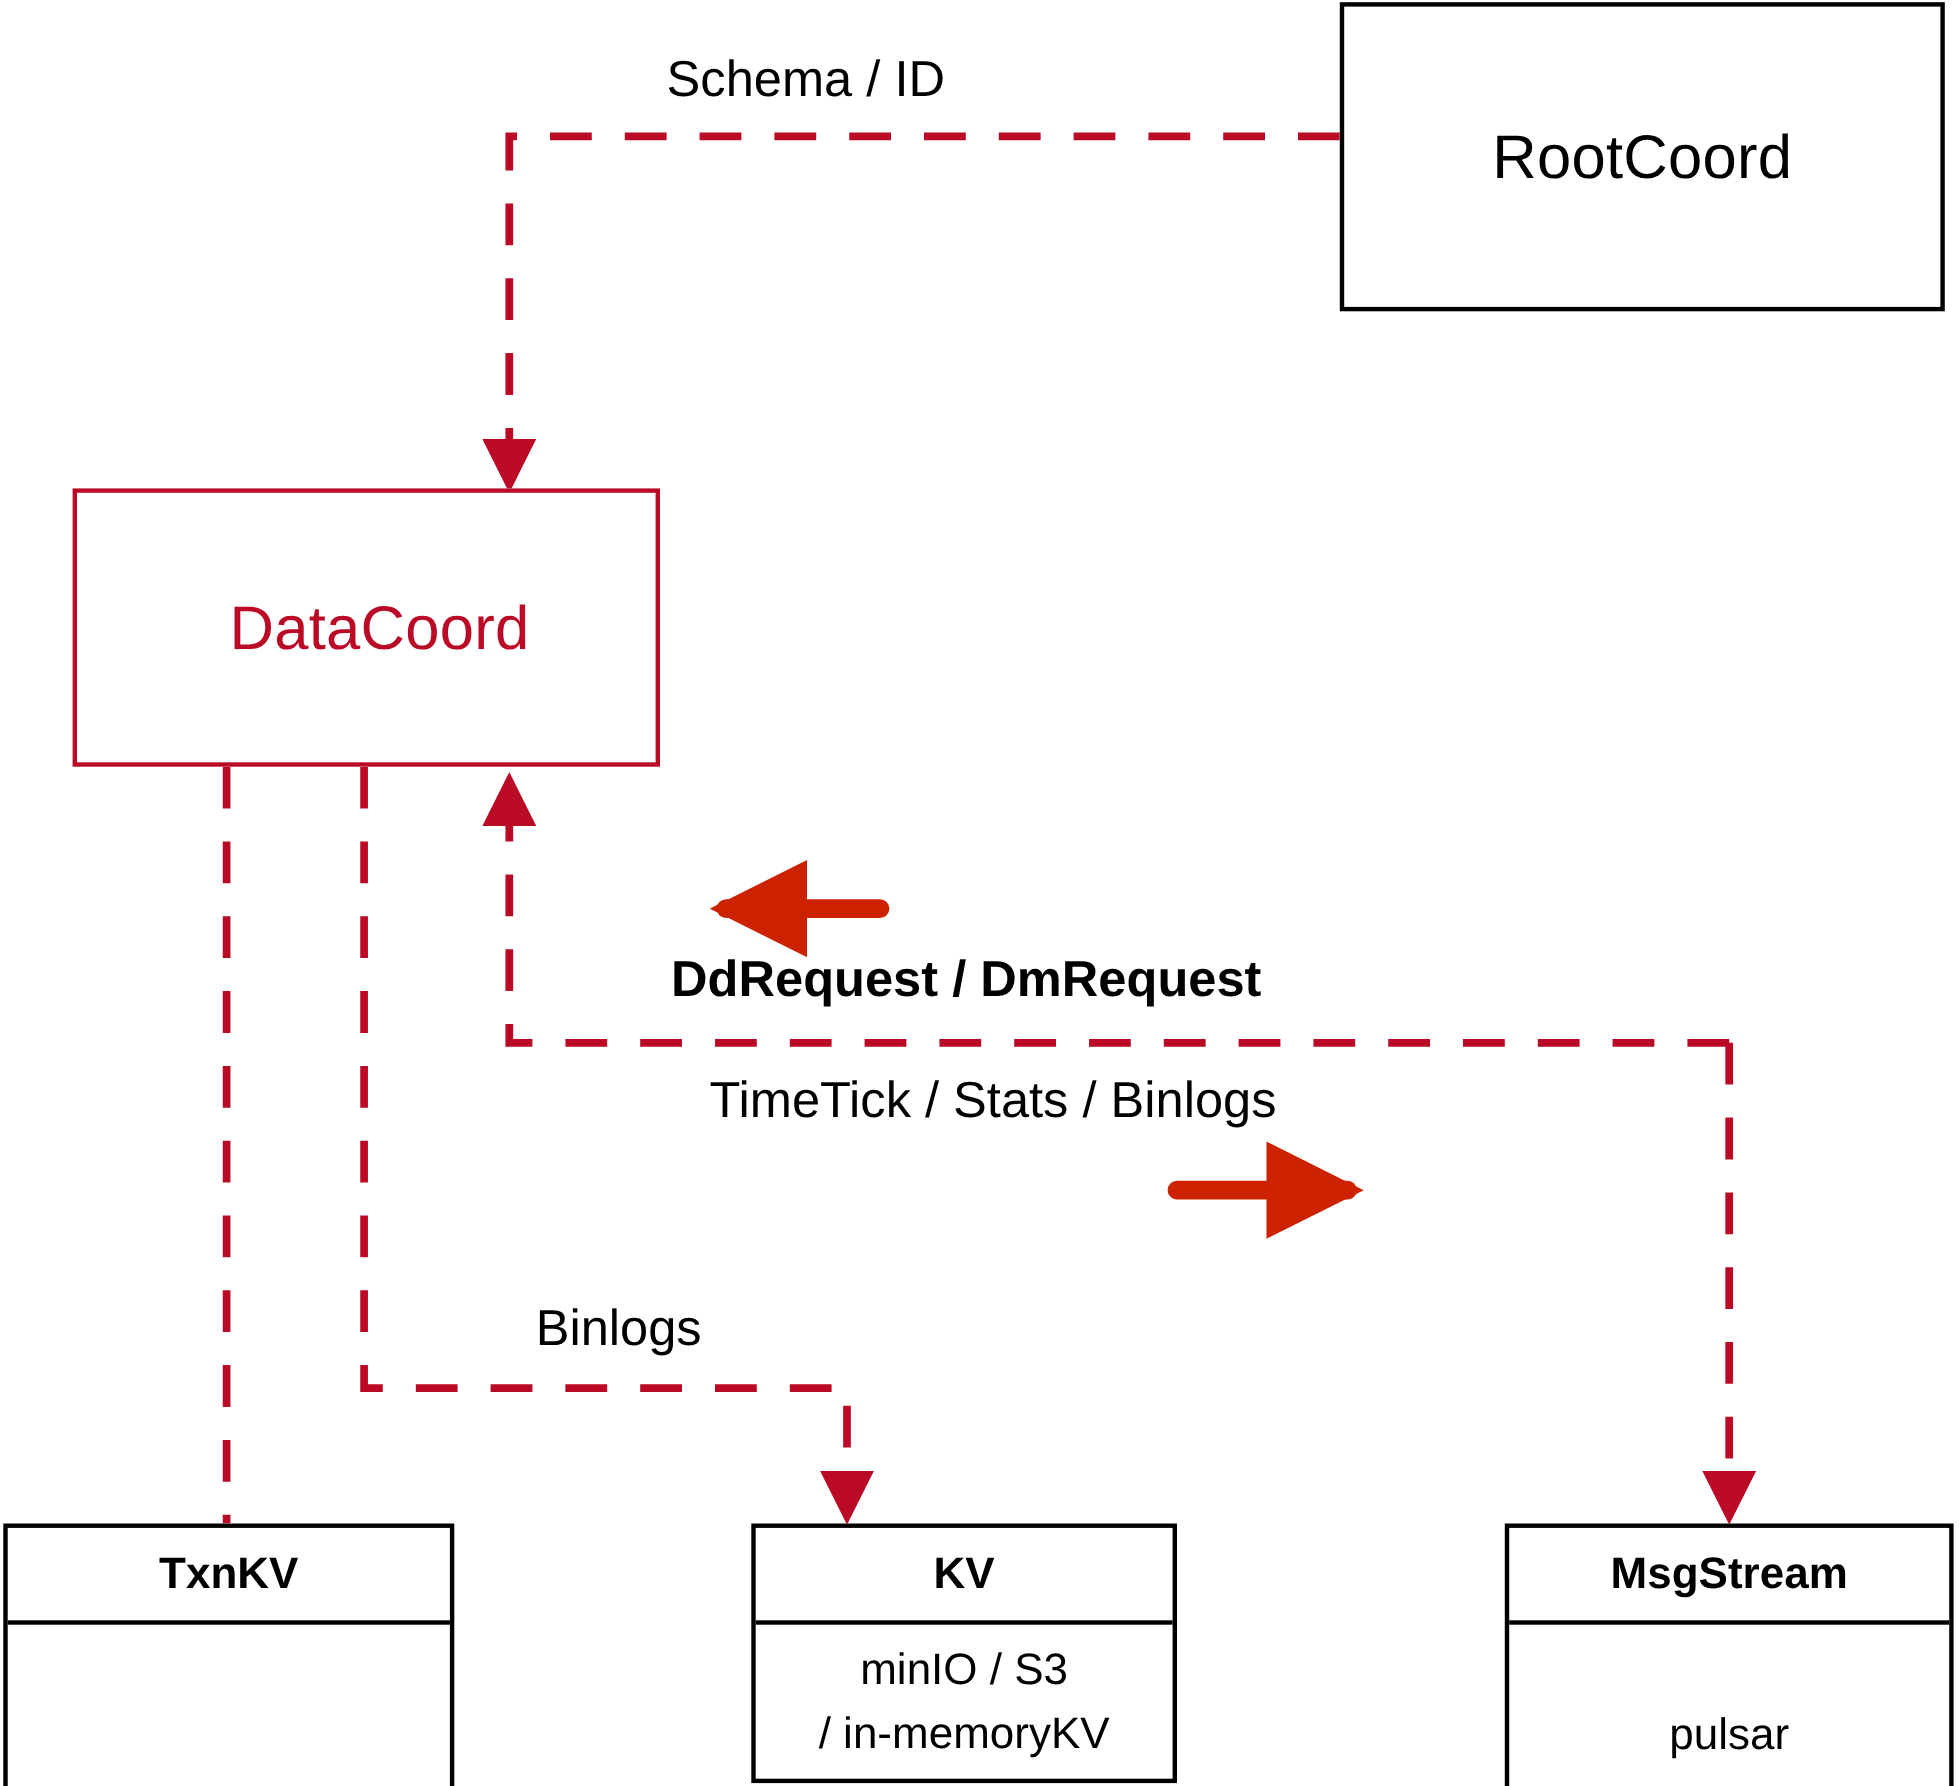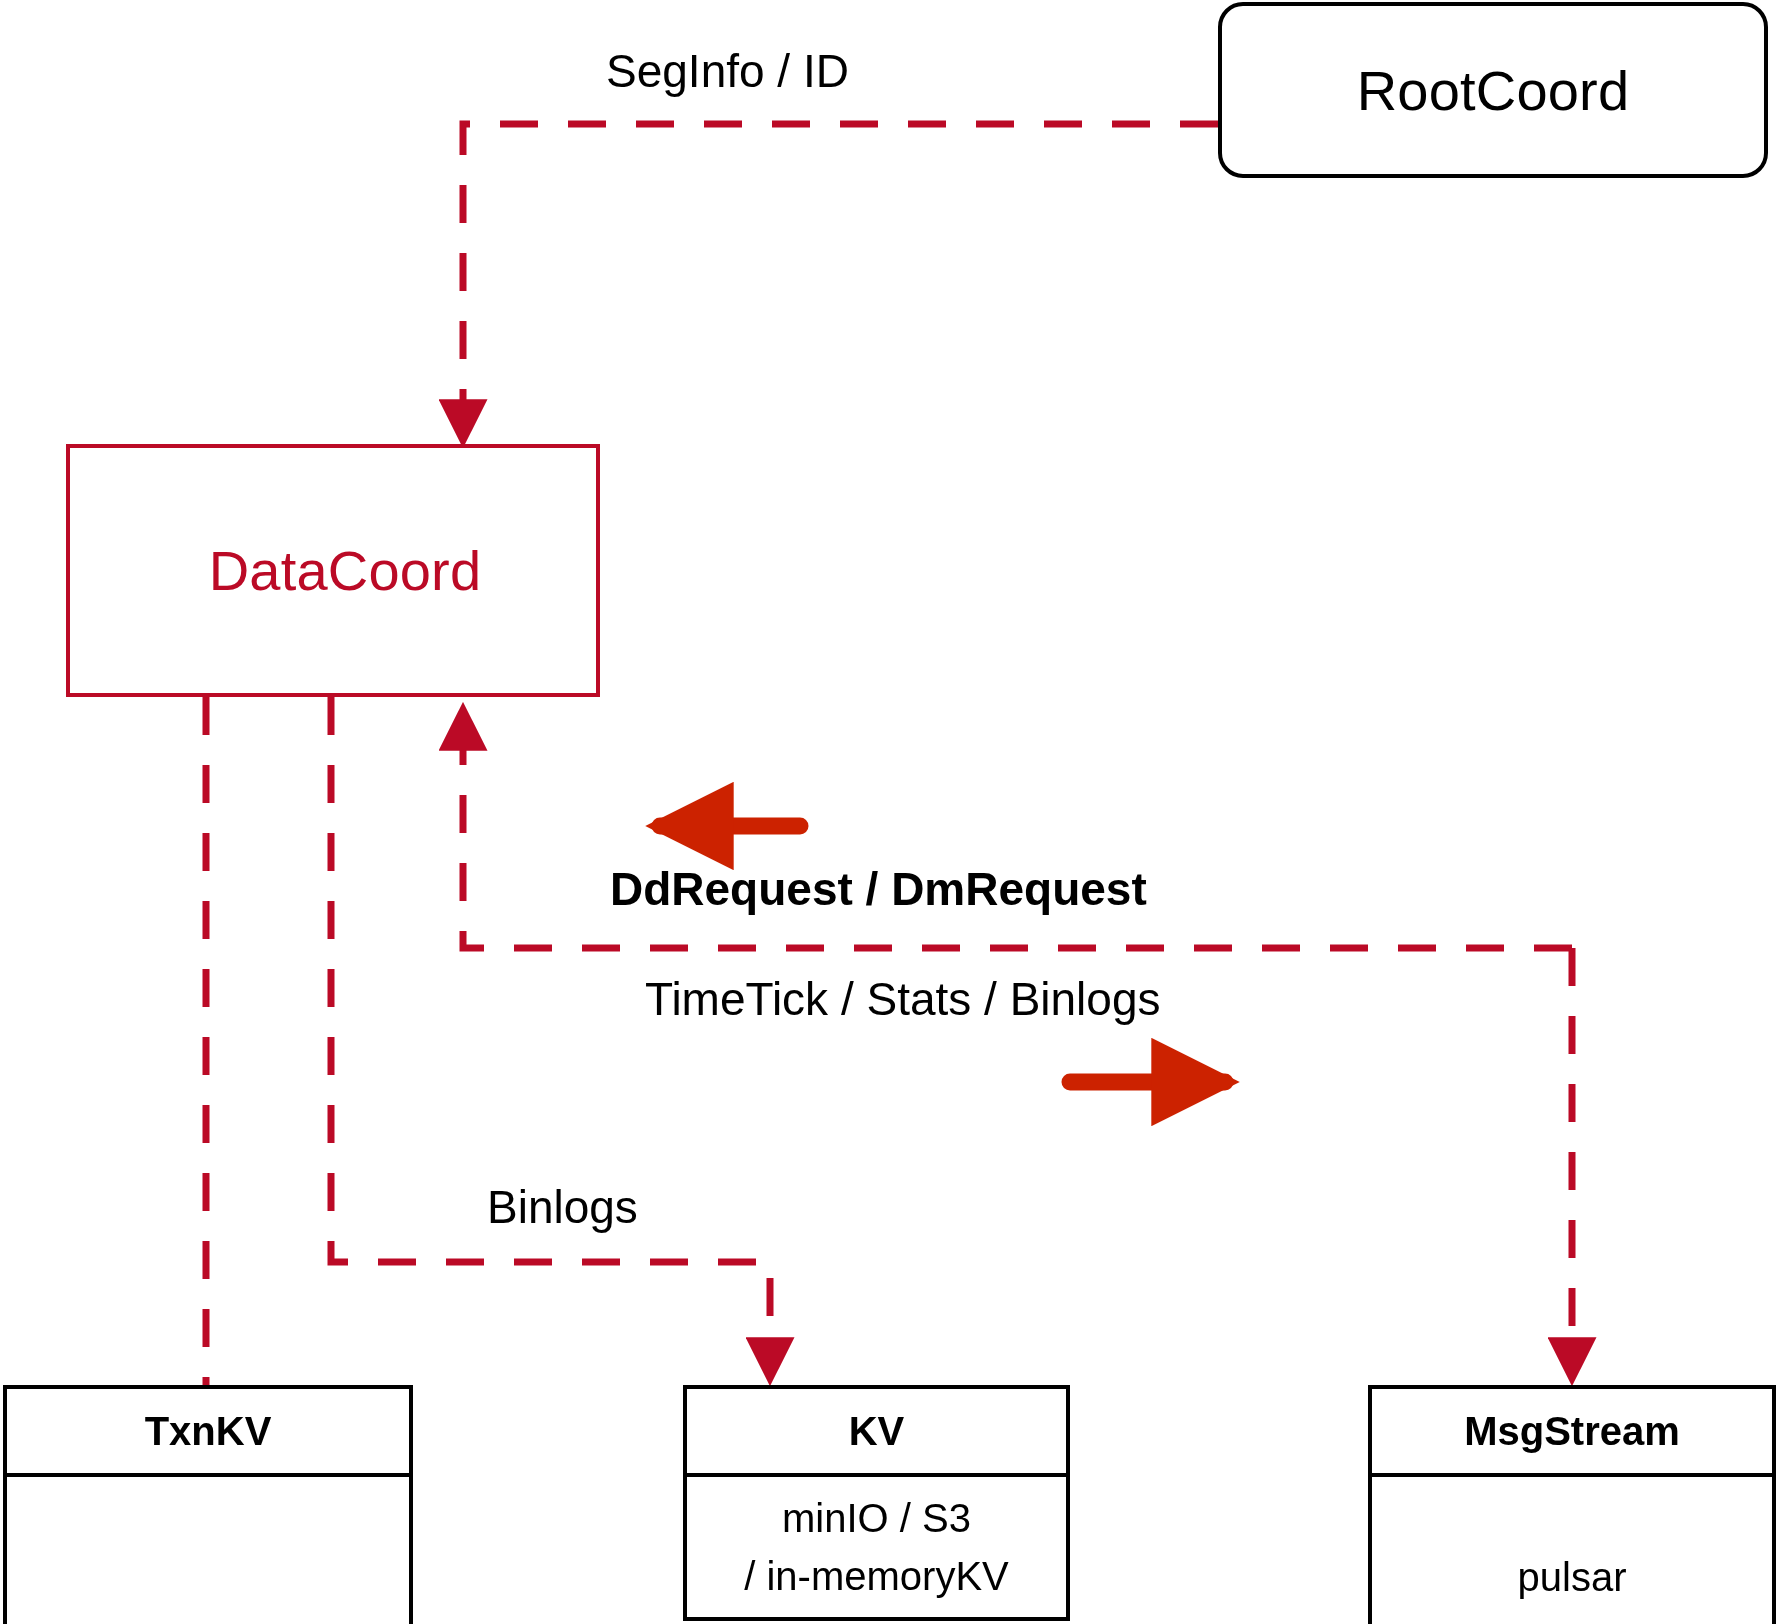--- a/index.html
+++ b/index.html
@@ -124,21 +124,21 @@
 
     <g>
       <path d="M 800 826 L 660 826" fill="none" stroke="#cc2200" stroke-width="17" stroke-linecap="round" marker-end="url(#arrow-solid)"></path>
     </g>
 
     <g>
       <path d="M 1070 1082 L 1225 1082" fill="none" stroke="#cc2200" stroke-width="17" stroke-linecap="round" marker-end="url(#arrow-solid)"></path>
     </g>
   </svg>
 
-  <div class="node-box node-plain" style="left:1218px; top:2px; width:550px; height:176px;border-radius:25px;">
+  <div class="node-box node-plain" style="left:1218px; top:2px; width:550px; height:281px;">
     <span class="node-title">RootCoord</span>
   </div>
 
   <div class="node-box node-accent" style="left:66px; top:444px; width:534px; height:253px;padding-left:24px;">
     <span class="node-title">DataCoord</span>
   </div>
 
   <div class="node-box node-split" style="left:3px; top:1385px; width:410px; height:264px;">
     <div class="split-head">TxnKV</div>
   </div>
@@ -151,21 +151,21 @@
     </div>
   </div>
 
   <div class="node-box node-split" style="left:1368px; top:1385px; width:408px; height:296px;">
     <div class="split-head">MsgStream</div>
     <div class="split-body">
       <div>pulsar</div>
     </div>
   </div>
 
-  <div class="edge-label" style="left:606px; top:48px;">SegInfo / ID</div>
+  <div class="edge-label" style="left:606px; top:48px;">Schema / ID</div>
 
   <div class="edge-label" style="left:610px; top:866px;font-weight:bold;">DdRequest / DmRequest</div>
 
   <div class="edge-label" style="left:645px; top:976px;">TimeTick / Stats / Binlogs</div>
 
   <div class="edge-label" style="left:487px; top:1184px;">Binlogs</div>
 
 </div>
 
 </body></html>

